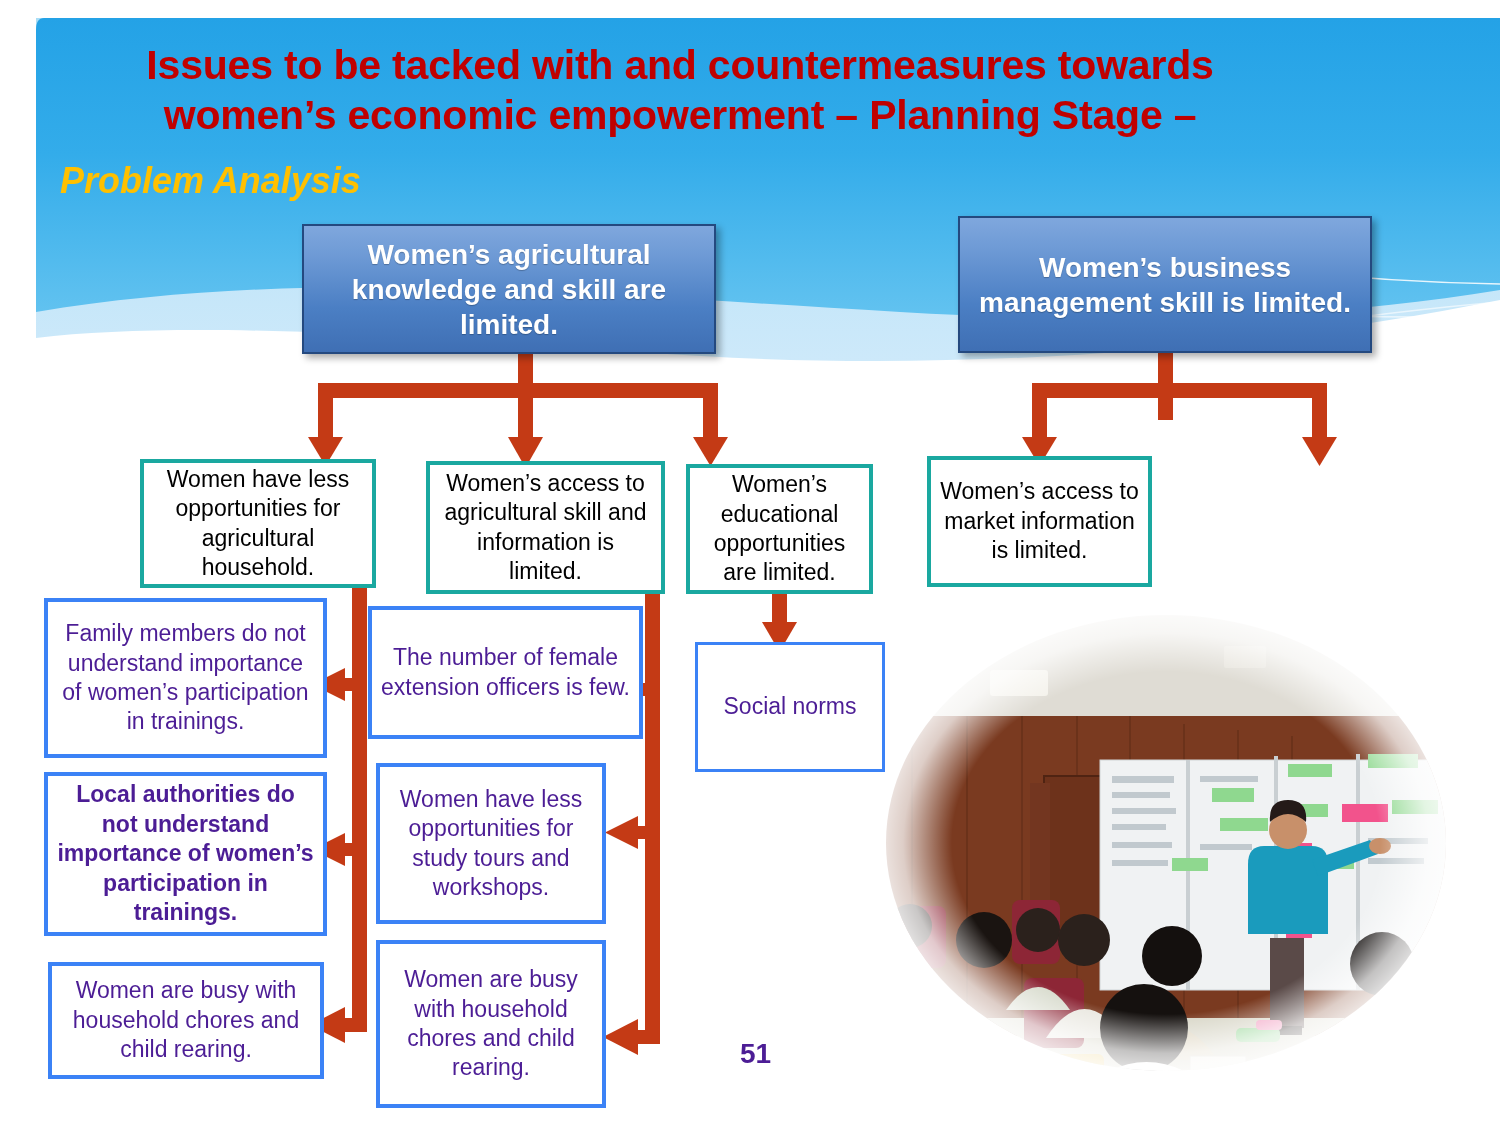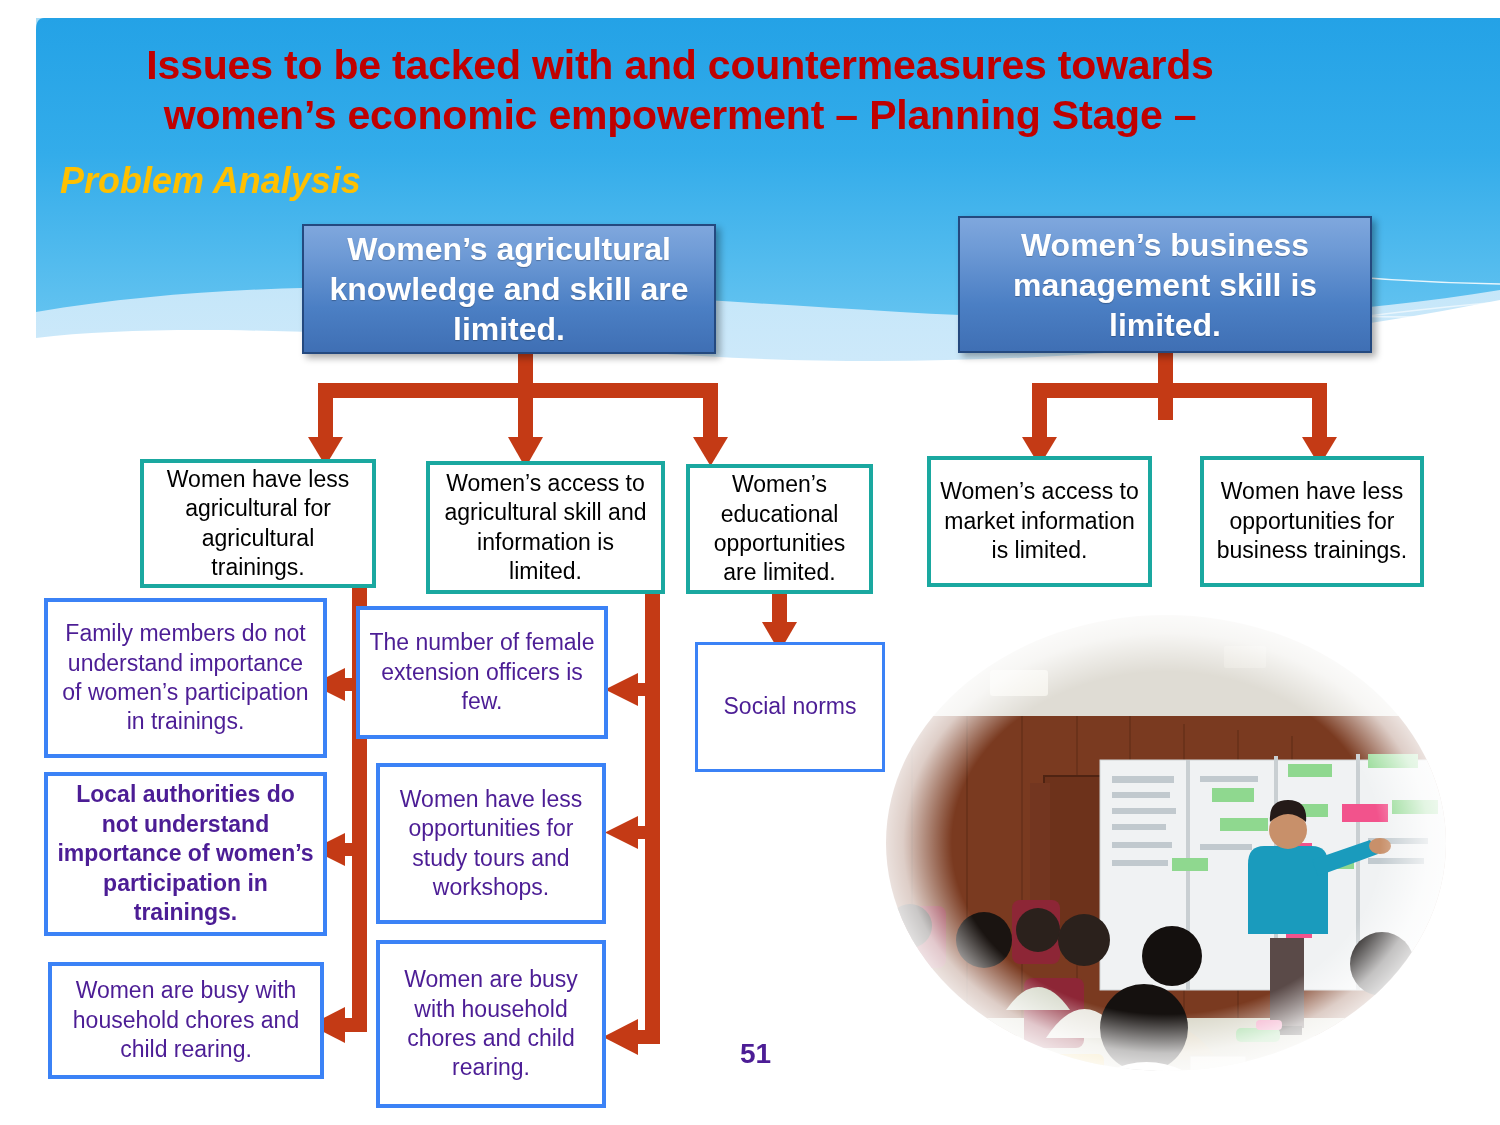--- a/index.html
+++ b/index.html
@@ -39,21 +39,21 @@
   .links{position:absolute;left:0;top:0;width:1500px;height:1125px;z-index:6;pointer-events:none;}
 
   
   .box{position:absolute;box-sizing:border-box;display:flex;align-items:center;justify-content:center;text-align:center;z-index:8;}
 
   .box-blue{
     background:linear-gradient(180deg,#7fa7dd 0%,#6f9bd6 22%,#4b7fc4 65%,#3f6fb4 100%);
     border:2px solid #24497f;
     color:#ffffff;
     font-weight:bold;
-    font-size:32px;
+    font-size:28px;
     line-height:1.25;
     box-shadow:4px 4px 7px rgba(0,0,0,0.33);
     padding:6px 10px;
     text-shadow:0 1px 1px rgba(0,0,0,0.25);
   }
   .box-teal{
     background:#ffffff;
     border:4px solid #1aa8a0;
     color:#000000;
     font-size:23px;
@@ -163,52 +163,49 @@
 
   <div class="box box-blue" style="left:302px;top:224px;width:414px;height:130px;">
     <span>Women’s agricultural knowledge and skill are limited.</span>
   </div>
 
   <div class="box box-blue" style="left:958px;top:216px;width:414px;height:137px;">
     <span>Women’s business management skill is limited.</span>
   </div>
 
   <div class="box box-teal" style="left:140px;top:459px;width:236px;height:129px;">
-    <span>Women have less agricultural for agricultural trainings.</span>
+    <span>Women have less opportunities for agricultural household.</span>
   </div>
 
   <div class="box box-teal" style="left:426px;top:461px;width:239px;height:133px;">
     <span>Women’s access to agricultural skill and information is limited.</span>
   </div>
 
   <div class="box box-teal" style="left:686px;top:464px;width:187px;height:130px;">
     <span>Women’s educational opportunities are limited.</span>
   </div>
 
   <div class="box box-teal" style="left:927px;top:456px;width:225px;height:131px;">
     <span>Women’s access to market information is limited.</span>
   </div>
 
-  <div class="box box-teal" style="left:1200px;top:456px;width:224px;height:131px;">
-    <span>Women have less opportunities for business trainings.</span>
-  </div>
 
   <div class="box box-orange" style="left:44px;top:598px;width:283px;height:160px;">
     <span>Family members do not understand importance of women’s participation in trainings.</span>
   </div>
 
   <div class="box box-orange" style="left:44px;top:772px;width:283px;height:164px;font-weight:bold;">
     <span>Local authorities do not understand importance of women’s participation in trainings.</span>
   </div>
 
   <div class="box box-orange" style="left:48px;top:962px;width:276px;height:117px;">
     <span>Women are busy with household chores and child rearing.</span>
   </div>
 
-  <div class="box box-orange" style="left:356px;top:606px;width:252px;height:133px;">
+  <div class="box box-orange" style="left:368px;top:606px;width:275px;height:133px;">
     <span>The number of female extension officers is few.</span>
   </div>
 
   <div class="box box-orange" style="left:376px;top:763px;width:230px;height:161px;">
     <span>Women have less opportunities for study tours and workshops.</span>
   </div>
 
   <div class="box box-orange" style="left:376px;top:940px;width:230px;height:168px;">
     <span>Women are busy with household chores and child rearing.</span>
   </div>

